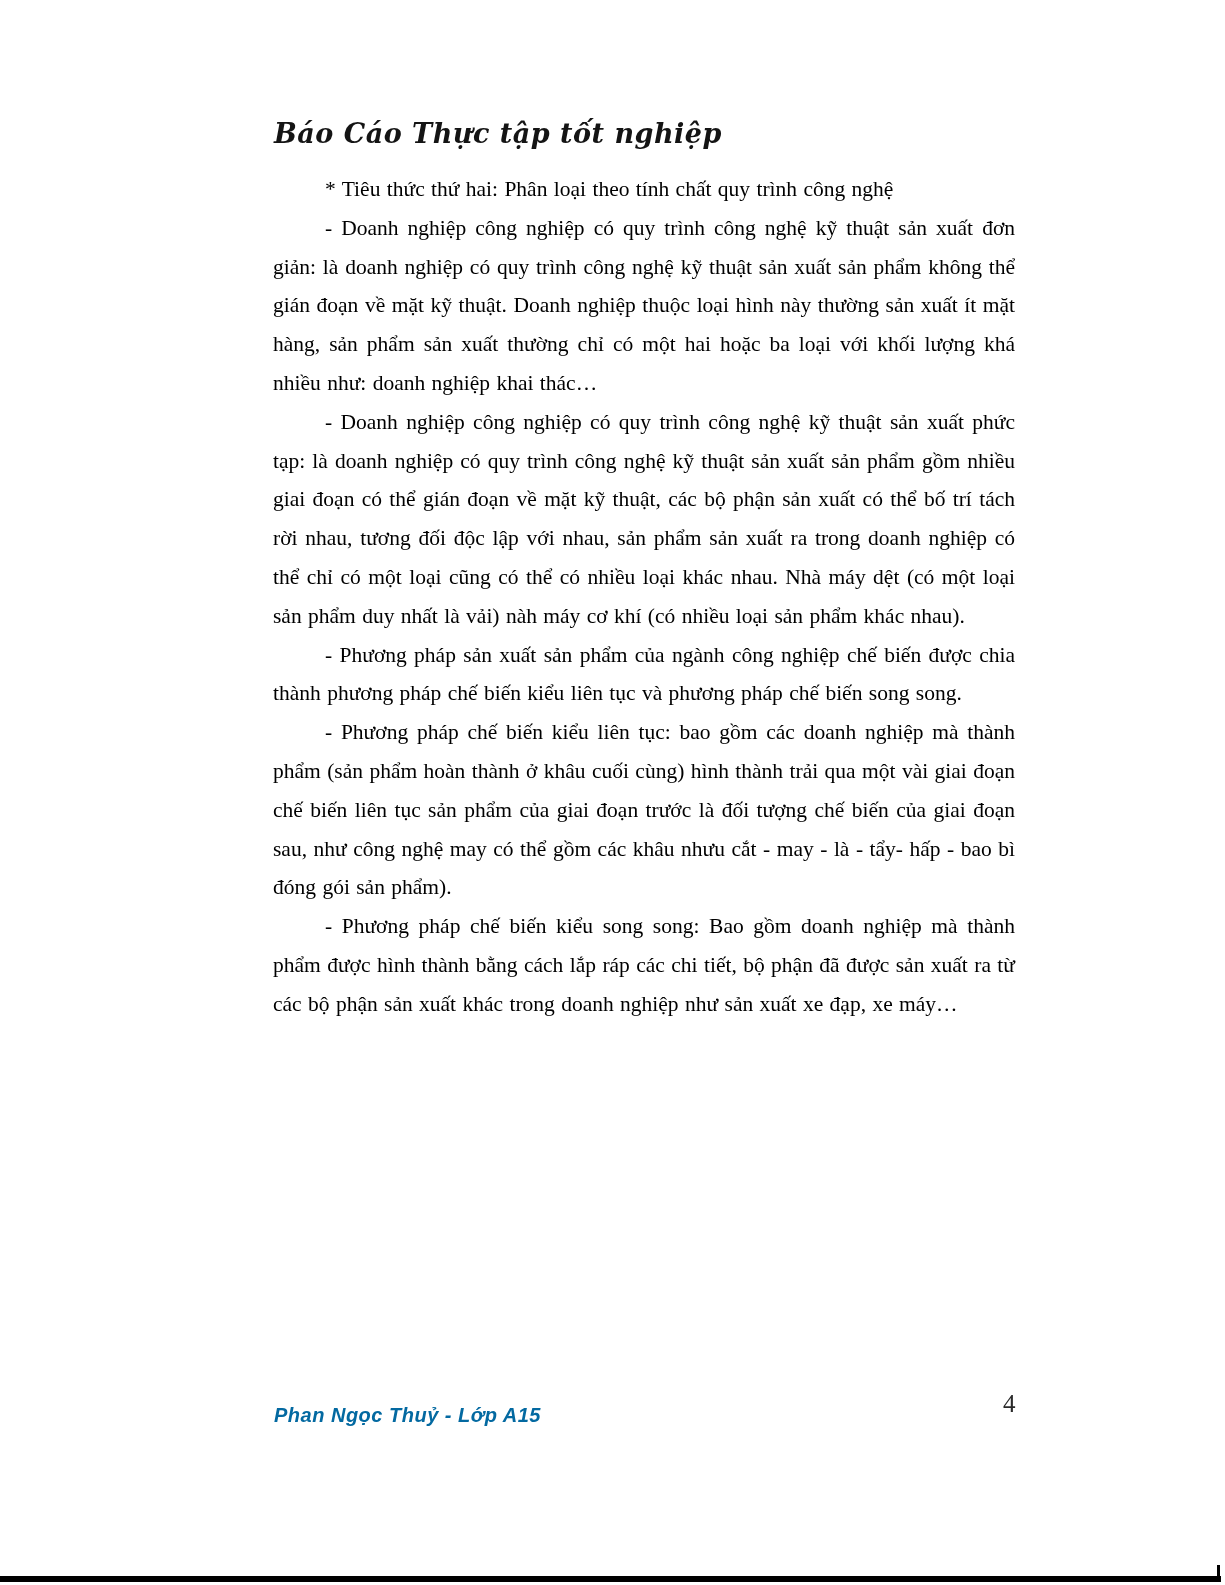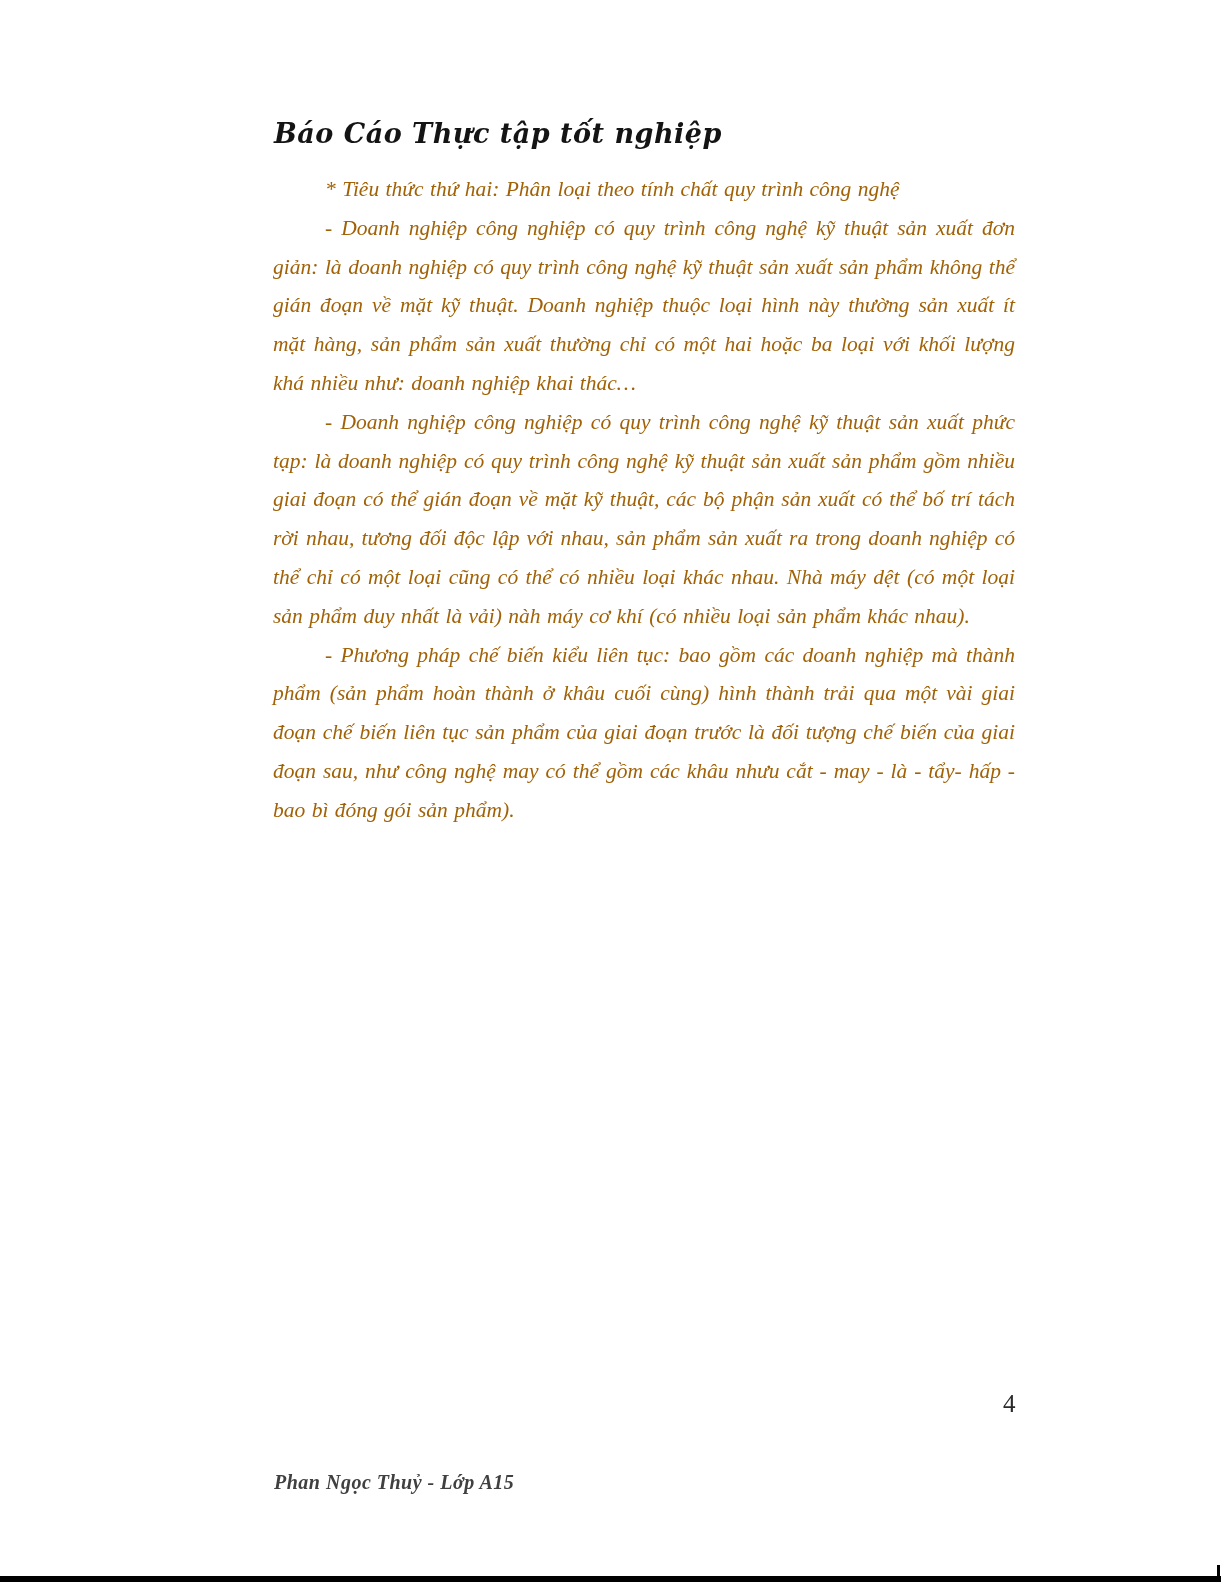--- a/index.html
+++ b/index.html
@@ -34,39 +34,38 @@
   }
   .content {
     position: absolute;
     left: 273px;
     top: 170px;
     width: 742px;
     font-family: "Liberation Serif", serif;
     font-size: 21.5px;
     line-height: 38.8px;
     text-align: justify;
-    color: #a16207;
+    color: #000000;
     word-spacing: 1px;
-    font-style: italic;
   }
   .content p {
     margin: 0;
     padding: 0;
     text-indent: 52px;
   }
   .page-footer {
     position: absolute;
     left: 274px;
-    top: 1471px;
-    font-family: Liberation Serif, serif;
+    top: 1404px;
+    font-family: Liberation Sans, sans-serif;
     font-style: italic;
     font-weight: bold;
     font-size: 20px;
     letter-spacing: 0.5px;
-    color: #404040;
+    color: #0369a1;
     white-space: nowrap;
   }
   .page-number {
     position: absolute;
     left: 1003px;
     top: 1390px;
     font-family: "Liberation Serif", serif;
     font-size: 25px;
     color: #2a2a2a;
   }
@@ -91,21 +90,23 @@
 <body>
 
 <div class="scan-page">
 
   <div class="page-header">Báo Cáo Thực tập tốt nghiệp</div>
 
   <div class="content">
     <p>* Tiêu thức thứ hai: Phân loại theo tính chất quy trình công nghệ</p>
     <p>- Doanh nghiệp công nghiệp có quy trình công nghệ kỹ thuật sản xuất đơn giản: là doanh nghiệp có quy trình công nghệ kỹ thuật sản xuất sản phẩm không thể gián đoạn về mặt kỹ thuật. Doanh nghiệp thuộc loại hình này thường sản xuất ít mặt hàng, sản phẩm sản xuất thường chỉ có một hai hoặc ba loại với khối lượng khá nhiều như: doanh nghiệp khai thác…</p>
     <p>- Doanh nghiệp công nghiệp có quy trình công nghệ kỹ thuật sản xuất phức tạp: là doanh nghiệp có quy trình công nghệ kỹ thuật sản xuất sản phẩm gồm nhiều giai đoạn có thể gián đoạn về mặt kỹ thuật, các bộ phận sản xuất có thể bố trí tách rời nhau, tương đối độc lập với nhau, sản phẩm sản xuất ra trong doanh nghiệp có thể chỉ có một loại cũng có thể có nhiều loại khác nhau. Nhà máy dệt (có một loại sản phẩm duy nhất là vải) nàh máy cơ khí (có nhiều loại sản phẩm khác nhau).</p>
+    <p>- Phương pháp sản xuất sản phẩm của ngành công nghiệp chế biến được chia thành phương pháp chế biến kiểu liên tục và phương pháp chế biến song song.</p>
     <p>- Phương pháp chế biến kiểu liên tục: bao gồm các doanh nghiệp mà thành phẩm (sản phẩm hoàn thành ở khâu cuối cùng) hình thành trải qua một vài giai đoạn chế biến liên tục sản phẩm của giai đoạn trước là đối tượng chế biến của giai đoạn sau, như công nghệ may có thể gồm các khâu nhưu cắt - may - là - tẩy- hấp - bao bì đóng gói sản phẩm).</p>
+    <p>- Phương pháp chế biến kiểu song song: Bao gồm doanh nghiệp mà thành phẩm được hình thành bằng cách lắp ráp các chi tiết, bộ phận đã được sản xuất ra từ các bộ phận sản xuất khác trong doanh nghiệp như sản xuất xe đạp, xe máy…</p>
   </div>
 
   <div class="page-footer">Phan Ngọc Thuỷ - Lớp A15</div>
 
   <div class="page-number">4</div>
 
   <div class="bottom-bar"></div>
   <div class="bottom-tick"></div>
 
 </div>

